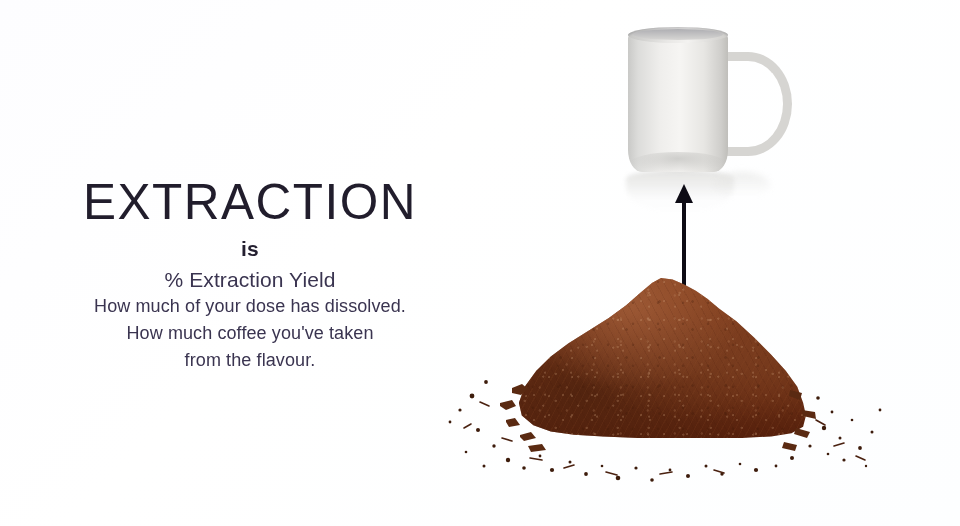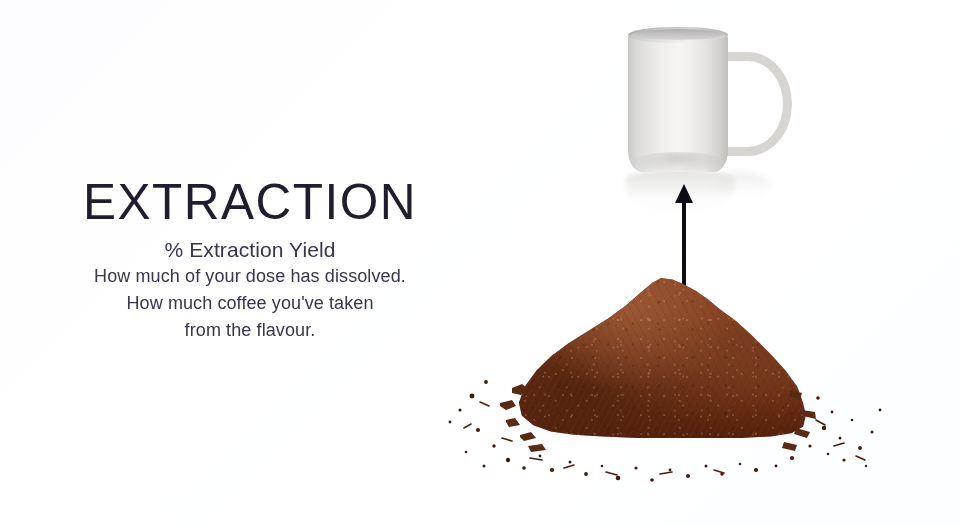--- a/index.html
+++ b/index.html
@@ -255,20 +255,21 @@
     pointer-events: none;
   }
 </style>
 </head>
 <body>
 
 <div id="canvas">
 
   <div class="text-block">
     <div class="title">EXTRACTION</div>
+    <div class="is-word">is</div>
     <div class="body-line small">% Extraction Yield</div>
     <div class="body-line">How much of your dose has dissolved.</div>
     <div class="body-line">How much coffee you've taken</div>
     <div class="body-line">from the flavour.</div>
   </div>
 
   <div class="mug-wrap">
     <div class="mug-reflection"></div>
     <div class="mug-reflection-2"></div>
     <div class="mug-handle"></div>

